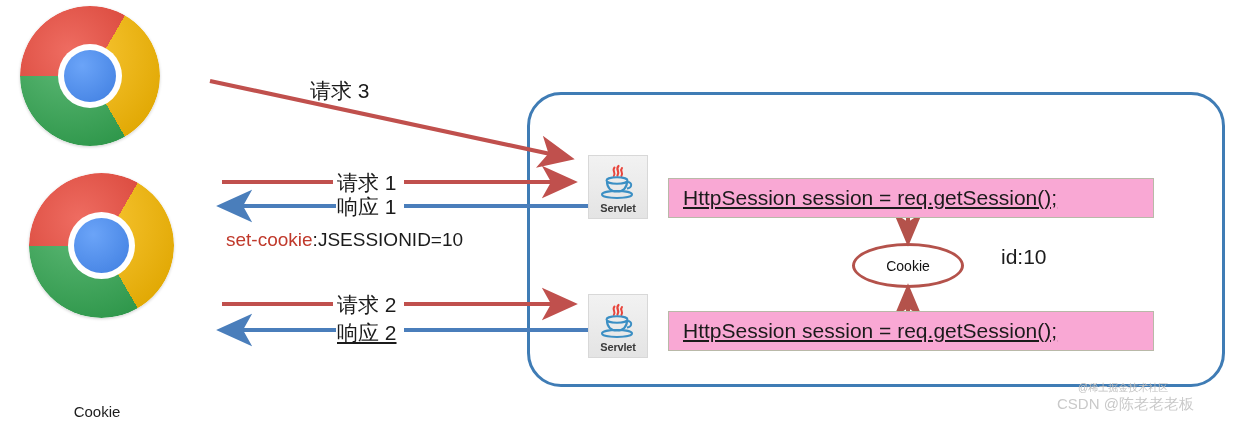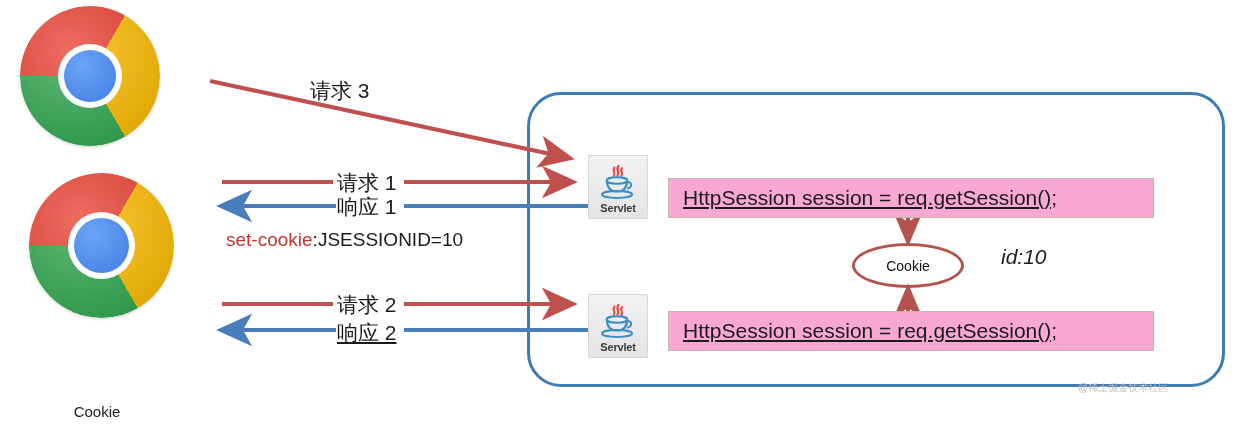--- a/index.html
+++ b/index.html
@@ -58,21 +58,21 @@
      display:flex;align-items:center;justify-content:center;
      font-size:14px;color:#3d2320;box-sizing:border-box;}
   .cookielbl{position:absolute;font-size:15px;color:#1c1c1c;text-align:center;}
 
   
   .lbl{position:absolute;white-space:nowrap;line-height:1;}
   .cn{font-size:21px;color:#1b1b1b;}
   .kw-red{color:#c0392b;}
   .kw-dark{color:#1b1b1b;}
   .hdr{font-size:19px;}
-  .idtxt{position:absolute;font-size:21px;color:#1b1b1b;white-space:nowrap;font-style:italic;}
+  .idtxt{position:absolute;font-size:21px;color:#1b1b1b;white-space:nowrap;}
 
   
   .wm{position:absolute;white-space:nowrap;}
   .wm-csdn{font-size:15px;color:#c9c9c9;}
   .wm-juejin{font-size:10px;color:#bfbfbf;}
 
   svg.lines{position:absolute;left:0;top:0;width:1246px;height:429px;
      pointer-events:none;}
 </style>
 </head>
@@ -197,14 +197,15 @@
     <span>HttpSession session = req.getSession();</span>
   </div>
 
   <div class="ellipse" style="left:852px;top:243px;width:112px;height:45px;">
     <span>Cookie</span>
   </div>
 
   <div class="idtxt" style="left:1001px;top:245px;">id:10</div>
 
   <div class="wm wm-juejin" style="left:1078px;top:381px;">@稀土掘金技术社区</div>
+  <div class="wm wm-csdn" style="left:1057px;top:395px;">CSDN @陈老老老板</div>
 
 </div>
 
 </body></html>

